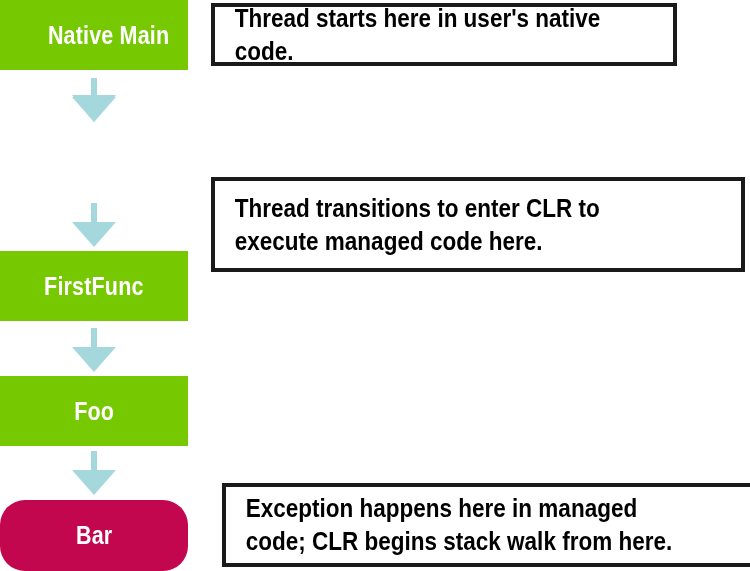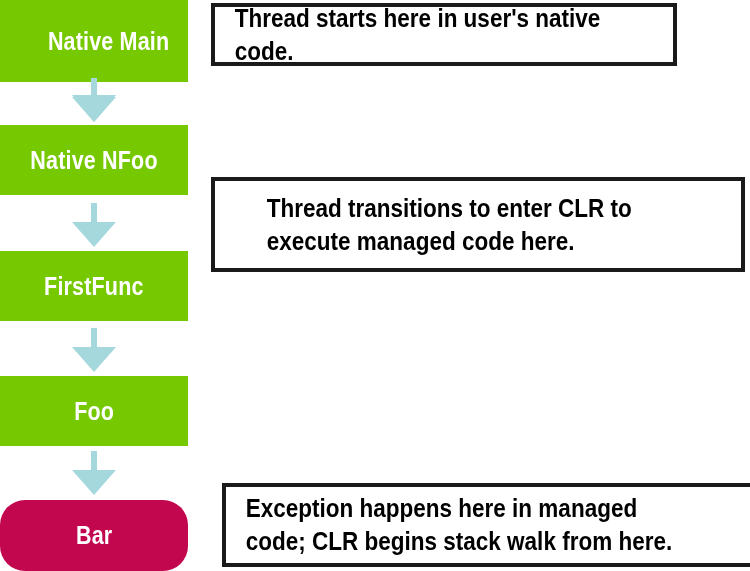--- a/index.html
+++ b/index.html
@@ -73,27 +73,24 @@
     transform: scaleX(0.9);
     transform-origin: left center;
     white-space: pre-line;
   }
 </style>
 </head>
 <body>
 
 <div id="stage">
 
-  <div class="frame" style="top:0px; height:82px; background:#76C800;padding-left:30px;">
+  <div class="frame" style="top:0px; height:70px; background:#76C800;padding-left:30px;">
     <span class="frame-label">Native Main</span>
   </div>
 
-  <div class="frame" style="top:125px; height:70px; background:#76C800;">
-    <span class="frame-label">Native NFoo</span>
-  </div>
 
   <div class="frame" style="top:251px; height:70px; background:#76C800;">
     <span class="frame-label">FirstFunc</span>
   </div>
 
   <div class="frame" style="top:376px; height:70px; background:#76C800;">
     <span class="frame-label">Foo</span>
   </div>
 
   <div class="frame" style="top:500px; height:71px; background:#C2074F;border-radius:25px;">
@@ -122,21 +119,21 @@
   <div class="arrow" style="top:451px;">
     <svg viewBox="0 0 52 46" xmlns="http://www.w3.org/2000/svg" aria-hidden="true">
       <path d="M14 0 H23 V19 H4 L26 44 L48 19 H29 V0 H38" fill="#A5D8DC"></path>
     </svg>
   </div>
 
   <div class="callout" style="left:211px; top:3px; width:466px; height:63px;">
     <div class="callout-text">Thread starts here in user's native code.</div>
   </div>
 
-  <div class="callout" style="left:211px; top:177px; width:534px; height:95px;padding-left:32px;">
+  <div class="callout" style="left:211px; top:177px; width:534px; height:95px;">
     <div class="callout-text">Thread transitions to enter CLR to
 execute managed code here.</div>
   </div>
 
   <div class="callout" style="left:222px; top:483px; width:534px; height:84px;">
     <div class="callout-text">Exception happens here in managed
 code; CLR begins stack walk from here.</div>
   </div>
 
 </div>

